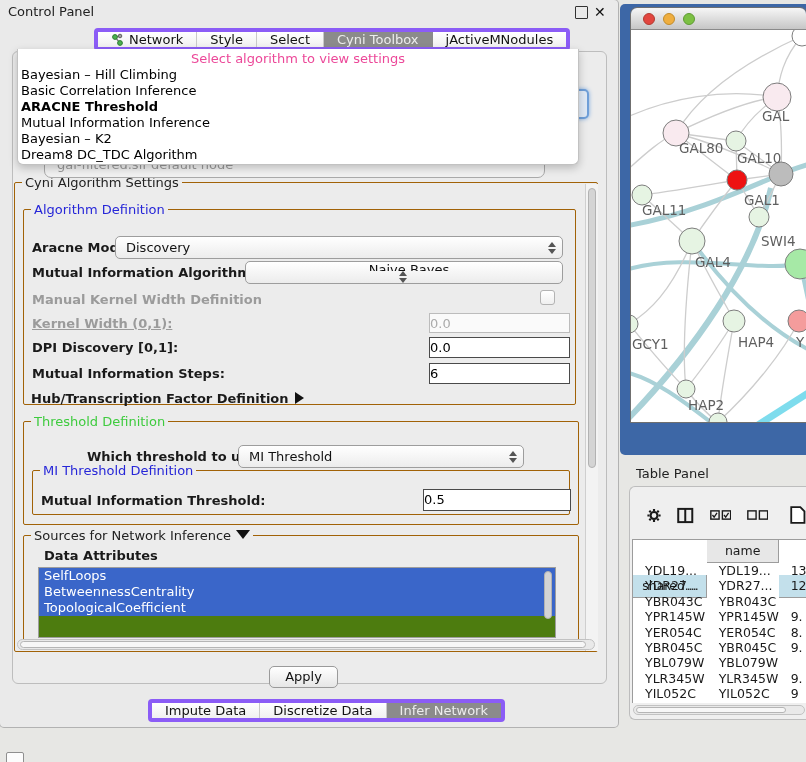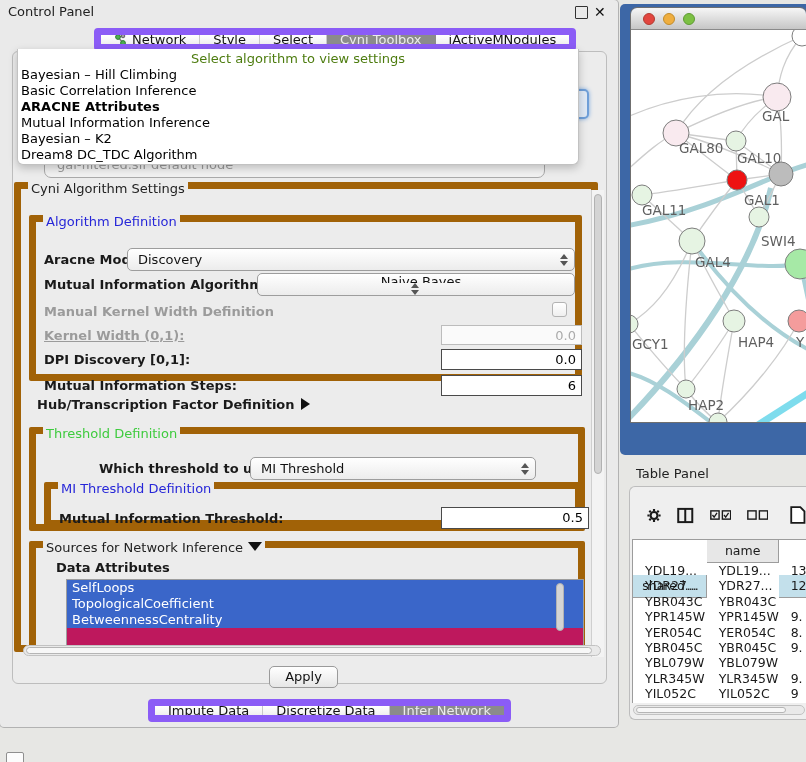--- a/index.html
+++ b/index.html
@@ -9,79 +9,79 @@
 
   
   .cp { position:absolute; left:0; top:8; width:618px; height:727px; background:#eaeaea;
         box-shadow:0 0 0 1px #b2b2b2; border-radius:0 4px 4px 4px; }
   .cp-title { position:absolute; left:8px; top:4px; font-size:13px; color:#222; }
   .win-btn { position:absolute; top:6px; width:13px; height:13px; cursor:default; }
   .float-btn { left:575px; border:1.5px solid #333; border-radius:1px; }
   .close-btn { left:594px; font-weight:bold; font-size:14px; line-height:13px; color:#111; }
 
   
-  .tabbar { position:absolute; display:flex; height:23px; background:#fdfdfd; border:7px solid #8b5cf6;
+  .tabbar { position:absolute; display:flex; height:23px; background:#fdfdfd; border:4px solid #8b5cf6;
             border-radius:4px; overflow:hidden; }
   .tab { display:flex; align-items:center; gap:5px; padding:0 13px; font-size:13px; color:#111;
          border-right:1px solid #c9c9c9; background:linear-gradient(#ffffff,#f0f0f0); white-space:nowrap; }
   .tab:last-child { border-right:none; }
   .tab.sel { background:#8b8b8b; color:#ededed; border-right-color:#8b8b8b; }
 
   
   .main-panel { position:absolute; left:12px; top:51px; width:595px; height:633px;
                 background:#ececec; border:1px solid #bdbdbd; border-radius:6px; }
 
   
   .popup { position:absolute; left:17px; top:49px; width:562px; height:116px; background:#ffffff;
            border:1px solid #c2c2c2; border-top:none; border-radius:0 0 6px 6px; z-index:50;
            box-shadow:0 3px 8px rgba(0,0,0,.22); overflow:hidden; }
-  .popup-head { text-align:center; color:#4d7c0f; font-size:13px; padding-top:2px; height:18px; }
+  .popup-head { text-align:center; color:#ec4899; font-size:13px; padding-top:2px; height:18px; }
   .popup-item { padding:0 3px; height:16px; line-height:16px; font-size:13px; color:#000; }
   .popup-item.sel { font-weight:bold; }
 
   
   .bg-combo { position:absolute; left:44px; top:152px; width:501px; height:26px; background:#f1f1f1;
               border:1px solid #a9a9a9; border-radius:7px; z-index:10; color:#9a9a9a; font-size:13px;
               line-height:24px; padding-left:12px; overflow:hidden; }
   .blue-frag { position:absolute; left:572px; top:89px; width:17px; height:30px; background:#dfe9f5;
                border:2px solid #6f9fd8; border-radius:5px; box-shadow:0 0 4px #7aa9e0; z-index:10; }
 
   
-  .group { position:absolute; border:7px solid #a16207; border-radius:2px; }
+  .group { position:absolute; border:1px solid #a16207; border-radius:2px; }
   .group-title { position:absolute; top:-8px; left:7px; background:#ececec; padding:0 3px;
                  font-size:13px; color:#222; white-space:nowrap; }
   .t-blue { color:#2626d8; }
   .t-green { color:#3ecb3e; }
 
   .lbl { position:absolute; font-size:13px; color:#1a1a1a; white-space:nowrap; }
   .bold { font-weight:bold; }
   .dis { color:#9b9b9b; }
 
   .combo { position:absolute; height:23px; background:linear-gradient(#ffffff,#ececec);
            border:1px solid #9d9d9d; border-radius:5px; display:flex; align-items:center; }
   .combo-text { flex:1; padding-left:10px; font-size:13px; color:#111; overflow:hidden; white-space:nowrap; }
   .arrows { width:18px; display:flex; flex-direction:column; align-items:center; gap:2px; padding-right:2px; }
   .arr-up { width:0; height:0; border-left:4px solid transparent; border-right:4px solid transparent;
             border-bottom:5px solid #555; }
   .arr-dn { width:0; height:0; border-left:4px solid transparent; border-right:4px solid transparent;
             border-top:5px solid #555; }
 
-  .input { position:absolute; background:#ffffff; border:1.5px solid #4a4a4a; text-align:right;
+  .input { position:absolute; background:#ffffff; border:1.5px solid #4a4a4a; 
            font-size:13px; padding:2px 5px 0 0; color:#000; }
   .input.dis { background:#fafafa; border:1px solid #bcbcbc; color:#ababab; }
 
   .chk { position:absolute; width:15px; height:15px; background:linear-gradient(#ffffff,#efefef);
          border:1px solid #b3b3b3; border-radius:3px; }
 
   .scroll-v { position:absolute; background:#f3f3f3; border-left:1px solid #cfcfcf; }
   .thumb-v { position:absolute; background:#d4d4d4; border:1px solid #b2b2b2; border-radius:5px; }
   .scroll-h { position:absolute; background:#e9e9e9; border:1px solid #c2c2c2; border-radius:6px; }
   .thumb-h { position:absolute; background:#f7f7f7; border:1px solid #b5b5b5; border-radius:5px; }
 
-  .attr-list { position:absolute; background:#be185d; border:1px solid #9d9d9d; overflow:hidden;margin-left:16px; }
+  .attr-list { position:absolute; background:#4d7c0f; border:1px solid #9d9d9d; overflow:hidden; }
   .attr-item { height:16px; line-height:16px; padding-left:5px; font-size:13px; }
   .attr-item.sel { background:#3a66c9; color:#ffffff; }
 
   .apply-btn { position:absolute; left:269px; top:666px; width:69px; height:22px;
                background:linear-gradient(#ffffff,#e6e6e6); border:1px solid #9a9a9a; border-radius:5px;
                font-size:13px; text-align:center; line-height:20px; color:#111; }
 
   
   .tri-right { display:inline-block; width:0; height:0; border-top:6px solid transparent;
                border-bottom:6px solid transparent; border-left:9px solid #111; vertical-align:-1px; margin-left:6px; }
@@ -159,35 +159,35 @@
     <div class="main-panel"></div>
 
     <div class="bg-combo">gal-filtered.sif default node</div>
     <div class="blue-frag"></div>
 
     <div class="popup">
       <div class="popup-head">Select algorithm to view settings</div>
       <div id="popup-items">
           <div class="popup-item">Bayesian – Hill Climbing</div>
           <div class="popup-item">Basic Correlation Inference</div>
-          <div class="popup-item sel">ARACNE Attributes</div>
+          <div class="popup-item sel">ARACNE Threshold</div>
           <div class="popup-item">Mutual Information Inference</div>
           <div class="popup-item">Bayesian – K2</div>
           <div class="popup-item">Dream8 DC_TDC Algorithm</div>
         </div>
     </div>
 
     <div class="group" style="left:14px; top:182px; width:584px; height:470px;">
       <span class="group-title">Cyni Algorithm Settings</span>
 
       <div class="scroll-v" style="left:570px; top:1px; width:13px; height:467px;">
         <div class="thumb-v" style="left:2px; top:4px; width:8px; height:280px;"></div>
       </div>
 
-      <div class="group" style="left:8px; top:26px; width:553px; height:166px;">
+      <div class="group" style="left:8px; top:26px; width:553px; height:196px;">
         <span class="group-title t-blue">Algorithm Definition</span>
 
         <div class="lbl bold" style="left:8px; top:30px;">Aracne Mode:</div>
         <div class="combo" style="left:91px; top:26px; width:448px;">
           <span class="combo-text">Discovery</span>
           <span class="arrows">
               <i class="arr-up"></i>
               <i class="arr-dn"></i>
             </span>
         </div>
@@ -237,22 +237,22 @@
         </div>
       </div>
 
       <div class="group" style="left:8px; top:352px; width:556px; height:114px;">
         <span class="group-title">
           <span>Sources for Network Inference</span><span class="tri-down"></span>
         </span>
         <div class="lbl bold" style="left:20px; top:12px;">Data Attributes</div>
         <div class="attr-list" style="left:14px; top:31px; width:518px; height:71px;" id="attr-list">
             <div class="attr-item sel">SelfLoops</div>
+            <div class="attr-item sel">BetweennessCentrality</div>
             <div class="attr-item sel">TopologicalCoefficient</div>
-            <div class="attr-item sel">BetweennessCentrality</div>
           </div>
         <div class="thumb-v" style="left:520px; top:35px; width:8px; height:48px;"></div>
       </div>
 
       <div class="scroll-h" style="left:2px; top:456px; width:578px; height:11px;">
         <div class="thumb-h" style="left:2px; top:1px; width:566px; height:7px;"></div>
       </div>
     </div>
 
     <div class="apply-btn">Apply</div>

